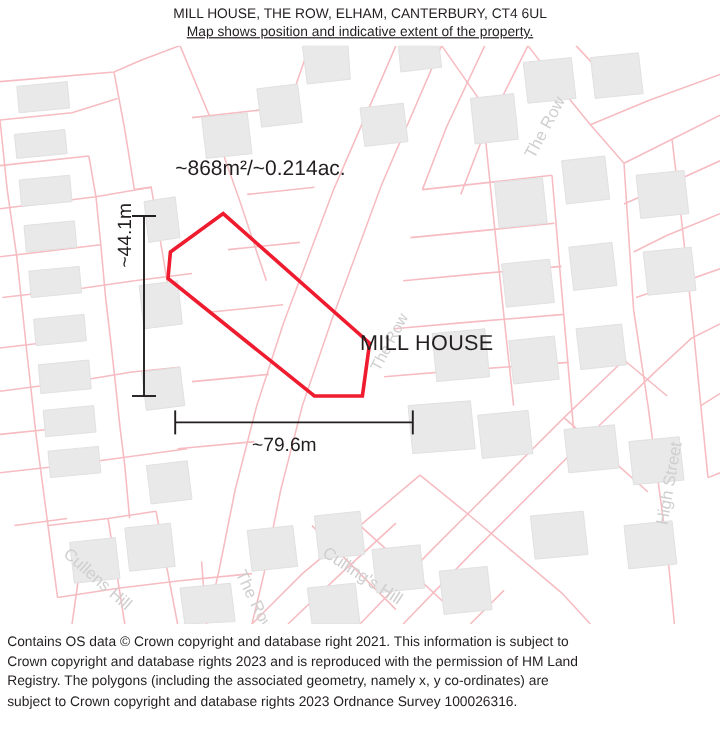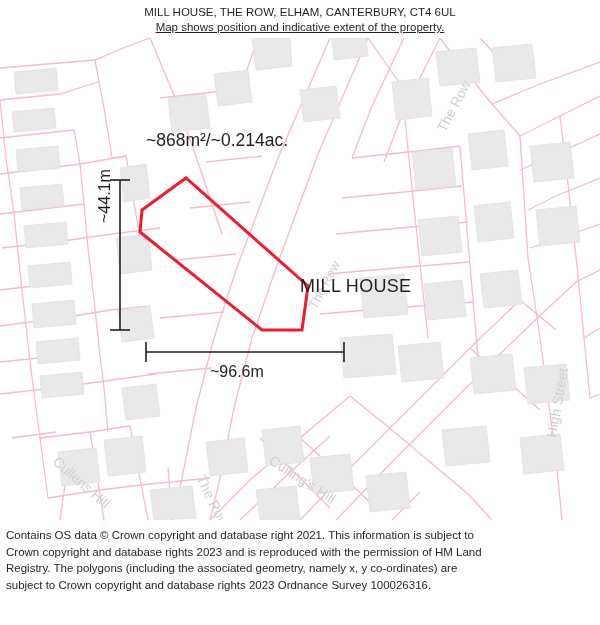--- a/index.html
+++ b/index.html
@@ -265,19 +265,19 @@
         <line x1="110" y1="292" x2="130" y2="292"></line>
 
         <line x1="146" y1="314" x2="344" y2="314"></line>
         <line x1="146" y1="304" x2="146" y2="324"></line>
         <line x1="344" y1="304" x2="344" y2="324"></line>
       </g>
     </svg>
 
     <div class="annot area-label">~868m²/~0.214ac.</div>
     <div class="annot height-label">~44.1m</div>
-    <div class="annot width-label">~96.6m</div>
+    <div class="annot width-label">~79.6m</div>
     <div class="annot plot-name">MILL HOUSE</div>
   </div>
 
   <div class="footer">Contains OS data © Crown copyright and database right 2021. This information is subject to Crown copyright and database rights 2023 and is reproduced with the permission of HM Land Registry. The polygons (including the associated geometry, namely x, y co-ordinates) are subject to Crown copyright and database rights 2023 Ordnance Survey 100026316.</div>
 
 </div>
 
 </body></html>

